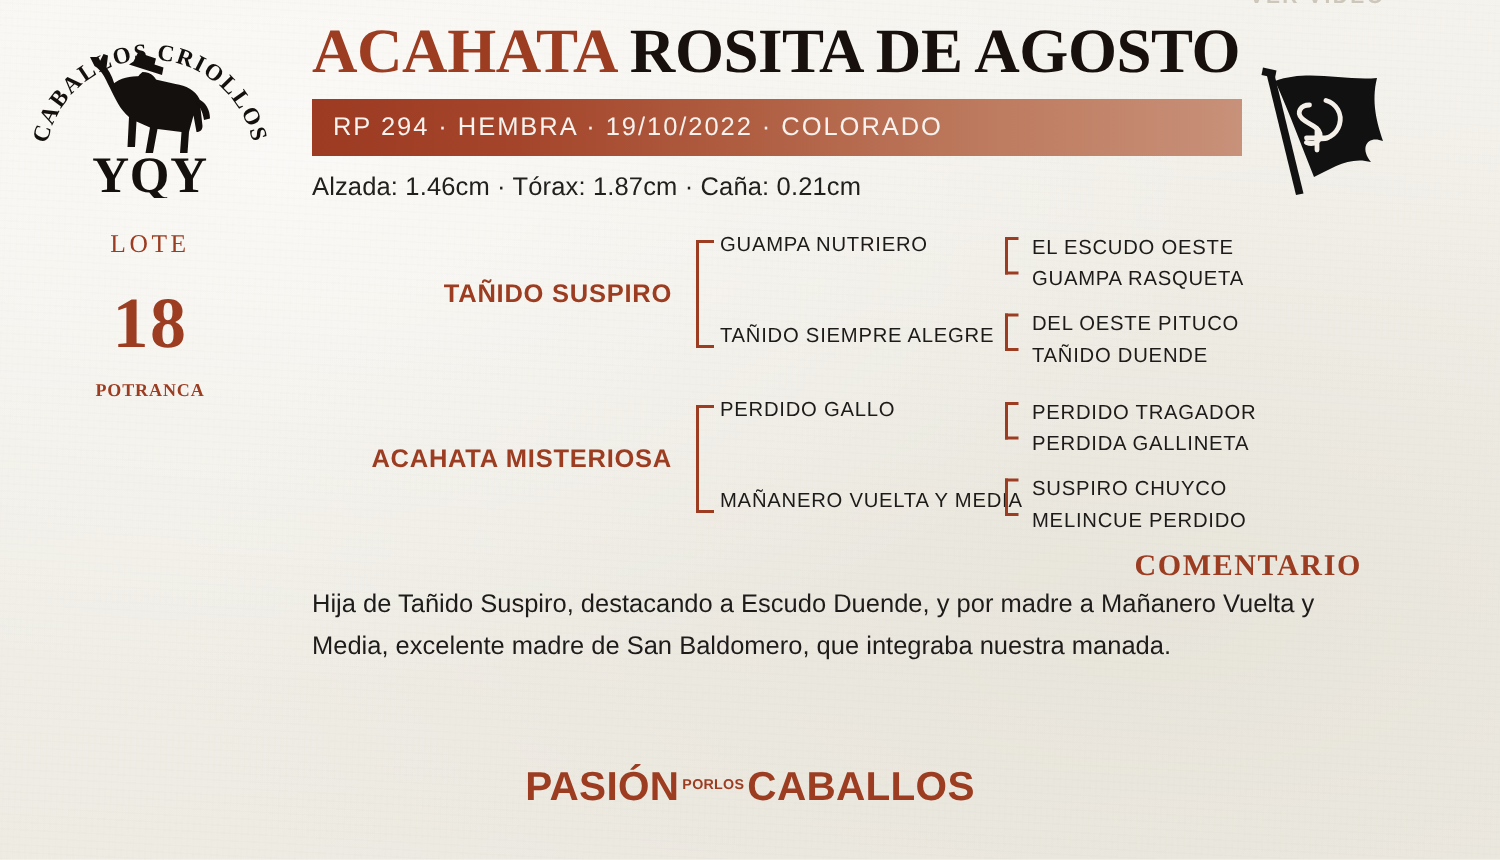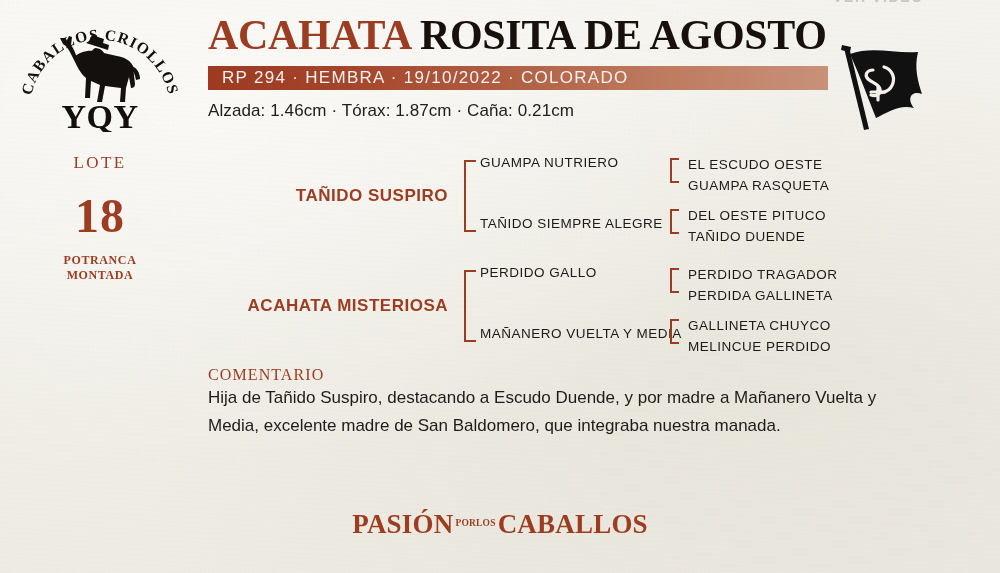--- a/index.html
+++ b/index.html
@@ -103,21 +103,21 @@
     line-height: 1.02;
     color: #17100d;
     letter-spacing: -0.3px;
     white-space: nowrap;
   }
   .title .accent { color: #9c3d22; }
 
   .info-bar {
     margin-top: 9px;
     width: 620px;
-    height: 24px;
+    height: 38px;
     display: flex;
     align-items: center;
     background: linear-gradient(90deg, #9c3a22 0%, #a4452b 22%, #b05f43 48%, #bd7a5e 72%, #c89179 100%);
   }
   .info-bar-text {
     color: #f7f2ee;
     font-size: 17px;
     letter-spacing: 1.3px;
     padding-left: 14px;
     white-space: nowrap;
@@ -217,45 +217,46 @@
 
   
   .comment-block {
     position: absolute;
     left: 208px;
     top: 366px;
     width: 700px;
   }
   .comment-heading {
     font-family: "Liberation Serif", serif;
-    font-weight: normal;
-    font-size: 16px;
+    font-weight: bold;
+    font-size: 20px;
     letter-spacing: 1.1px;
     color: #9c3d22;
+    text-align: right;
   }
   .comment-body {
     font-size: 17px;
     line-height: 1.62;
     color: #1e1c1a;
     max-width: 672px;
   }
 
   
   .footer {
     position: absolute;
     left: 0;
     right: 0;
     top: 509px;
     text-align: center;
     color: #9c3d22;
   }
   .footer-wordmark {
     display: inline-flex;
     align-items: center;
-    font-family: Liberation Serif, serif;
+    font-family: Liberation Sans, sans-serif;
     font-weight: bold;
     font-size: 27px;
     letter-spacing: 0.2px;
   }
   .footer-stack {
     display: inline-flex;
     flex-direction: row;
     justify-content: center;
     line-height: 1.0;
     font-size: 9.5px;
@@ -297,21 +298,20 @@
         </g>
         <text x="85" y="114" text-anchor="middle" font-family="Liberation Serif, serif" font-size="34" font-weight="bold" fill="#14100e" letter-spacing="0.5">YQY</text>
       </svg>
     </div>
 
     <div class="lot-block">
       <div class="lot-label">LOTE</div>
       <div class="lot-number">18</div>
       <div class="lot-category">
         <div>POTRANCA</div>
-        <div>MONTADA</div>
       </div>
     </div>
   </div>
 
   <div class="header">
     <div class="title">
       <span class="accent">ACAHATA</span>
       <span>ROSITA DE AGOSTO</span>
     </div>
     <div class="info-bar">
@@ -377,21 +377,21 @@
         <div class="bracket-small"></div>
         <div class="gen3-lines">
           <div class="gen3-line">PERDIDO TRAGADOR</div>
           <div class="gen3-line">PERDIDA GALLINETA</div>
         </div>
       </div>
 
       <div class="gen3-pair p2">
         <div class="bracket-small"></div>
         <div class="gen3-lines">
-          <div class="gen3-line">GALLINETA CHUYCO</div>
+          <div class="gen3-line">SUSPIRO CHUYCO</div>
           <div class="gen3-line">MELINCUE PERDIDO</div>
         </div>
       </div>
     </div>
   </div>
 
   <div class="comment-block">
     <div class="comment-heading">COMENTARIO</div>
     <div class="comment-body">Hija de Tañido Suspiro, destacando a Escudo Duende, y por madre a Mañanero Vuelta y Media, excelente madre de San Baldomero, que integraba nuestra manada.</div>
   </div>

